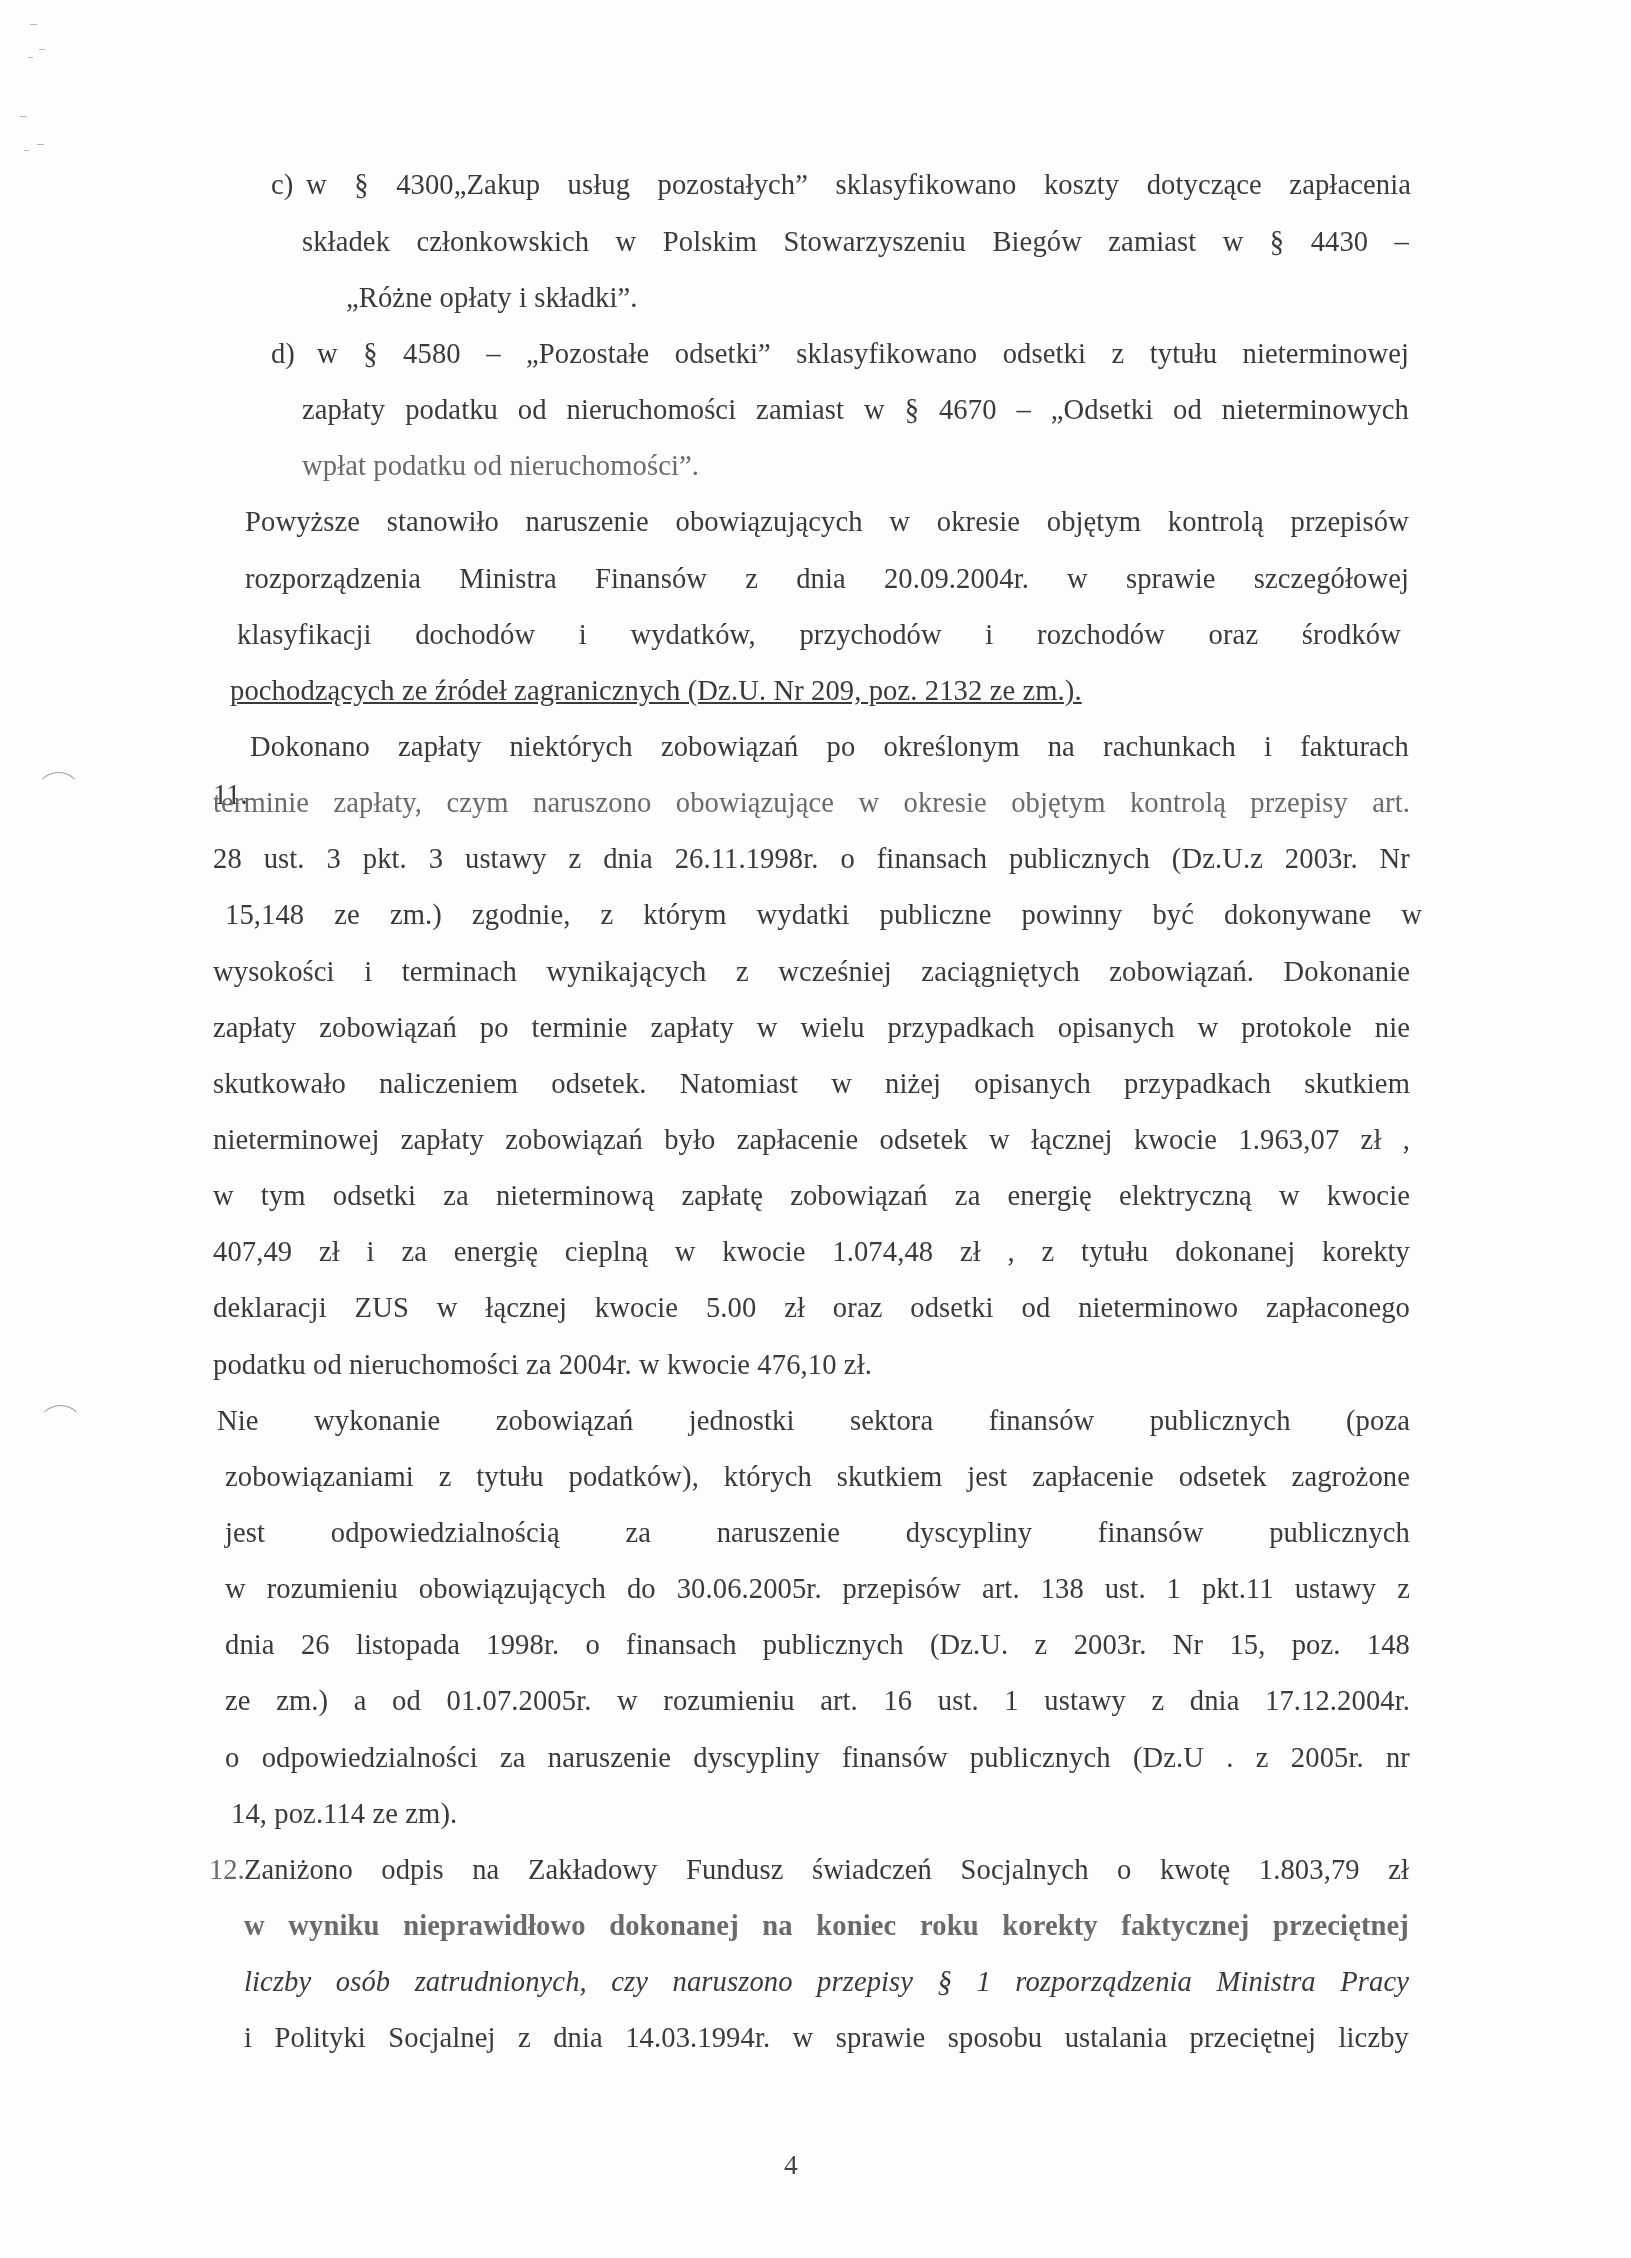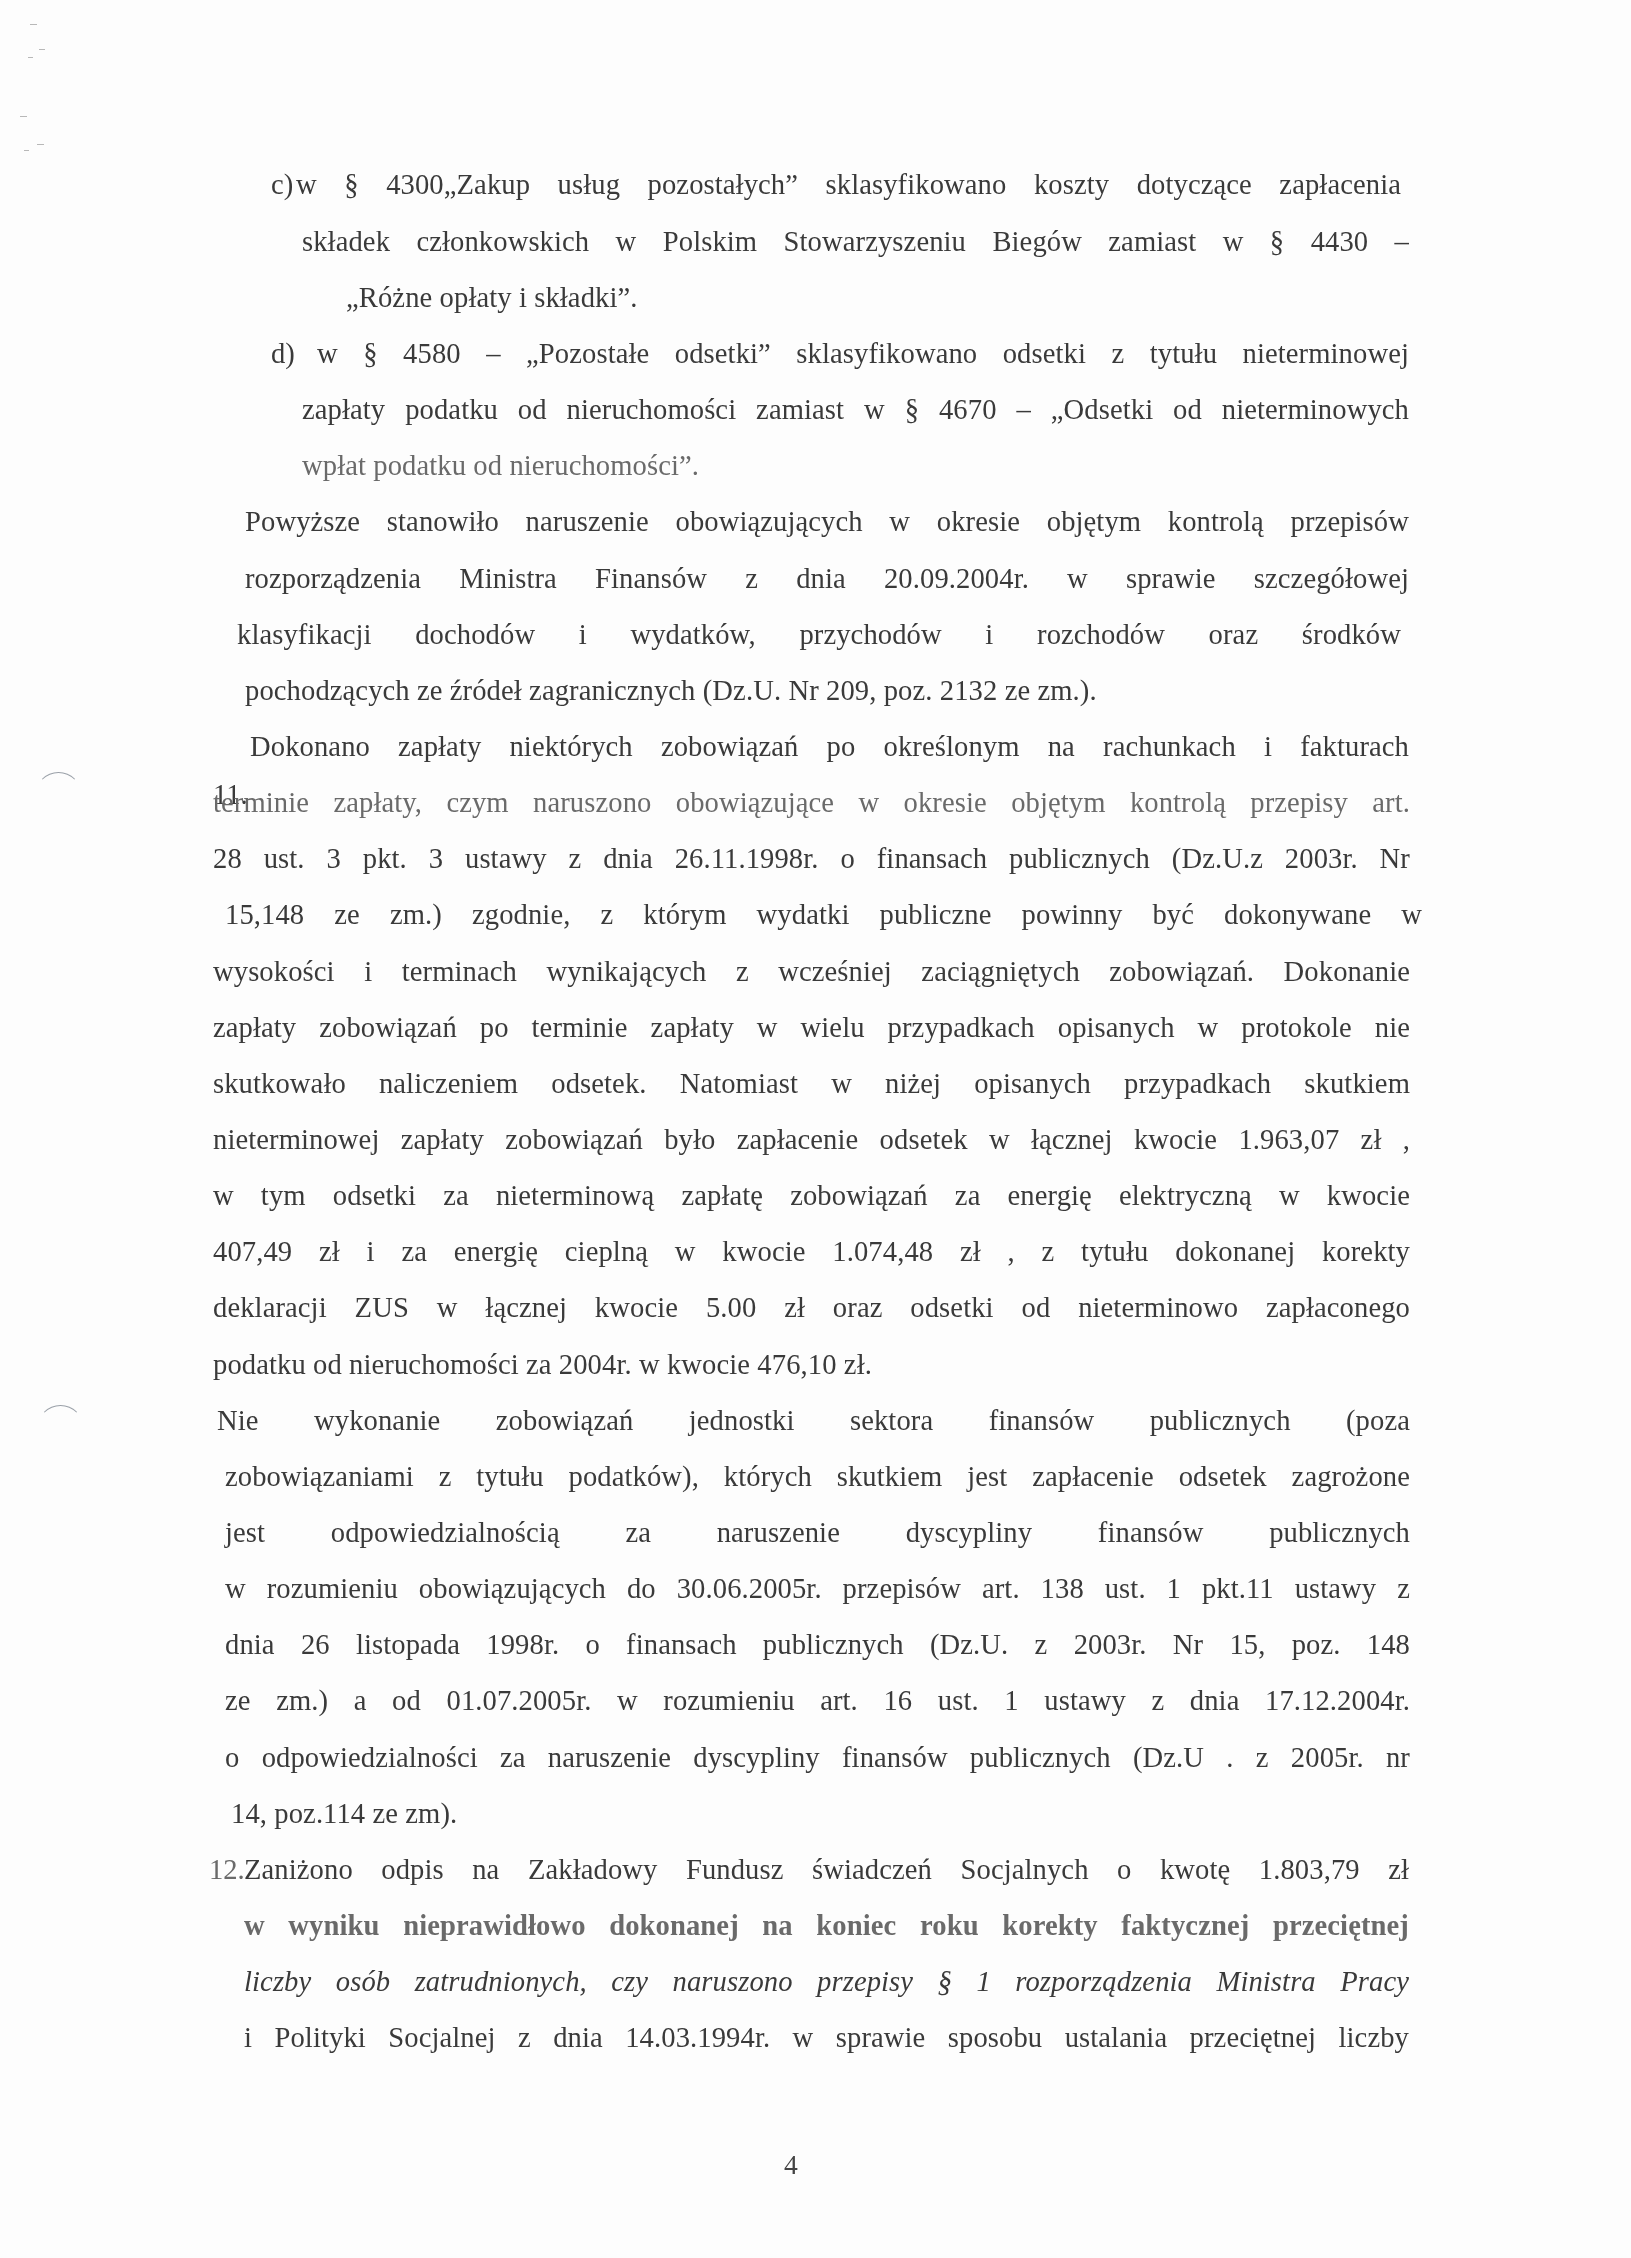--- a/index.html
+++ b/index.html
@@ -25,37 +25,37 @@
   <div class="speck" style="left:39px;top:49px;width:5.9px;"></div>
   <div class="speck" style="left:27.6px;top:57px;width:5.9px;"></div>
   <div class="speck" style="left:19.7px;top:116px;width:6.9px;"></div>
   <div class="speck" style="left:37px;top:144px;width:6.9px;"></div>
   <div class="speck" style="left:23.6px;top:150px;width:5.9px;"></div>
   <div class="hole" style="left:35px;top:772px;"></div>
   <div class="hole" style="left:37px;top:1405px;"></div>
 
   <div>
     <span class="marker" style="left:271px;top:167px;">c)</span>
-    <div class="line just" style="left:296px;top:167px;width:1105px;">w § 4300„Zakup usług pozostałych” sklasyfikowano koszty dotyczące zapłacenia</div>
+    <div class="line just" style="left:306px;top:167px;width:1105px;">w § 4300„Zakup usług pozostałych” sklasyfikowano koszty dotyczące zapłacenia</div>
     <div class="line just" style="left:302px;top:224px;width:1107px;">składek członkowskich w Polskim Stowarzyszeniu Biegów zamiast w § 4430 –</div>
     <div class="line" style="left:302px;top:280px;margin-left:44px;">„Różne opłaty i składki”.</div>
   </div>
 
   <div>
     <span class="marker" style="left:271px;top:336px;">d)</span>
     <div class="line just" style="left:317px;top:336px;width:1092px;">w § 4580 – „Pozostałe odsetki” sklasyfikowano odsetki z tytułu nieterminowej</div>
     <div class="line just" style="left:302px;top:392px;width:1107px;">zapłaty podatku od nieruchomości zamiast w § 4670 – „Odsetki od nieterminowych</div>
     <div class="line faint" style="left:302px;top:448px;">wpłat podatku od nieruchomości”.</div>
   </div>
 
   <div>
     <div class="line just" style="left:245px;top:504px;width:1164px;">Powyższe stanowiło naruszenie obowiązujących w okresie objętym kontrolą przepisów</div>
     <div class="line just" style="left:245px;top:561px;width:1164px;">rozporządzenia Ministra Finansów z dnia 20.09.2004r. w sprawie szczegółowej</div>
     <div class="line just" style="left:237px;top:617px;width:1164px;">klasyfikacji dochodów i wydatków, przychodów i rozchodów oraz środków</div>
-    <div class="line" style="left:245px;top:673px;">pochodzących ze źródeł zagranicznych (Dz.U. Nr 209, poz. 2132 ze zm.).</div>
+    <div class="line" style="left:230px;top:673px;text-decoration:underline;">pochodzących ze źródeł zagranicznych (Dz.U. Nr 209, poz. 2132 ze zm.).</div>
   </div>
 
   <div>
     <span class="marker" style="left:213px;top:729px;margin-top:48px;">11.</span>
     <div class="line just" style="left:250px;top:729px;width:1159px;">Dokonano zapłaty niektórych zobowiązań po określonym na rachunkach i fakturach</div>
     <div class="line just faint" style="left:213px;top:785px;width:1197px;">terminie zapłaty, czym naruszono obowiązujące w okresie objętym kontrolą przepisy art.</div>
     <div class="line just" style="left:213px;top:841px;width:1197px;">28 ust. 3 pkt. 3 ustawy z dnia 26.11.1998r. o finansach publicznych (Dz.U.z 2003r. Nr</div>
     <div class="line just" style="left:225px;top:897px;width:1197px;">15,148 ze zm.) zgodnie, z którym wydatki publiczne powinny być dokonywane w</div>
     <div class="line just" style="left:213px;top:954px;width:1197px;">wysokości i terminach wynikających z wcześniej zaciągniętych zobowiązań. Dokonanie</div>
     <div class="line just" style="left:213px;top:1010px;width:1197px;">zapłaty zobowiązań po terminie zapłaty w wielu przypadkach opisanych w protokole nie</div>

